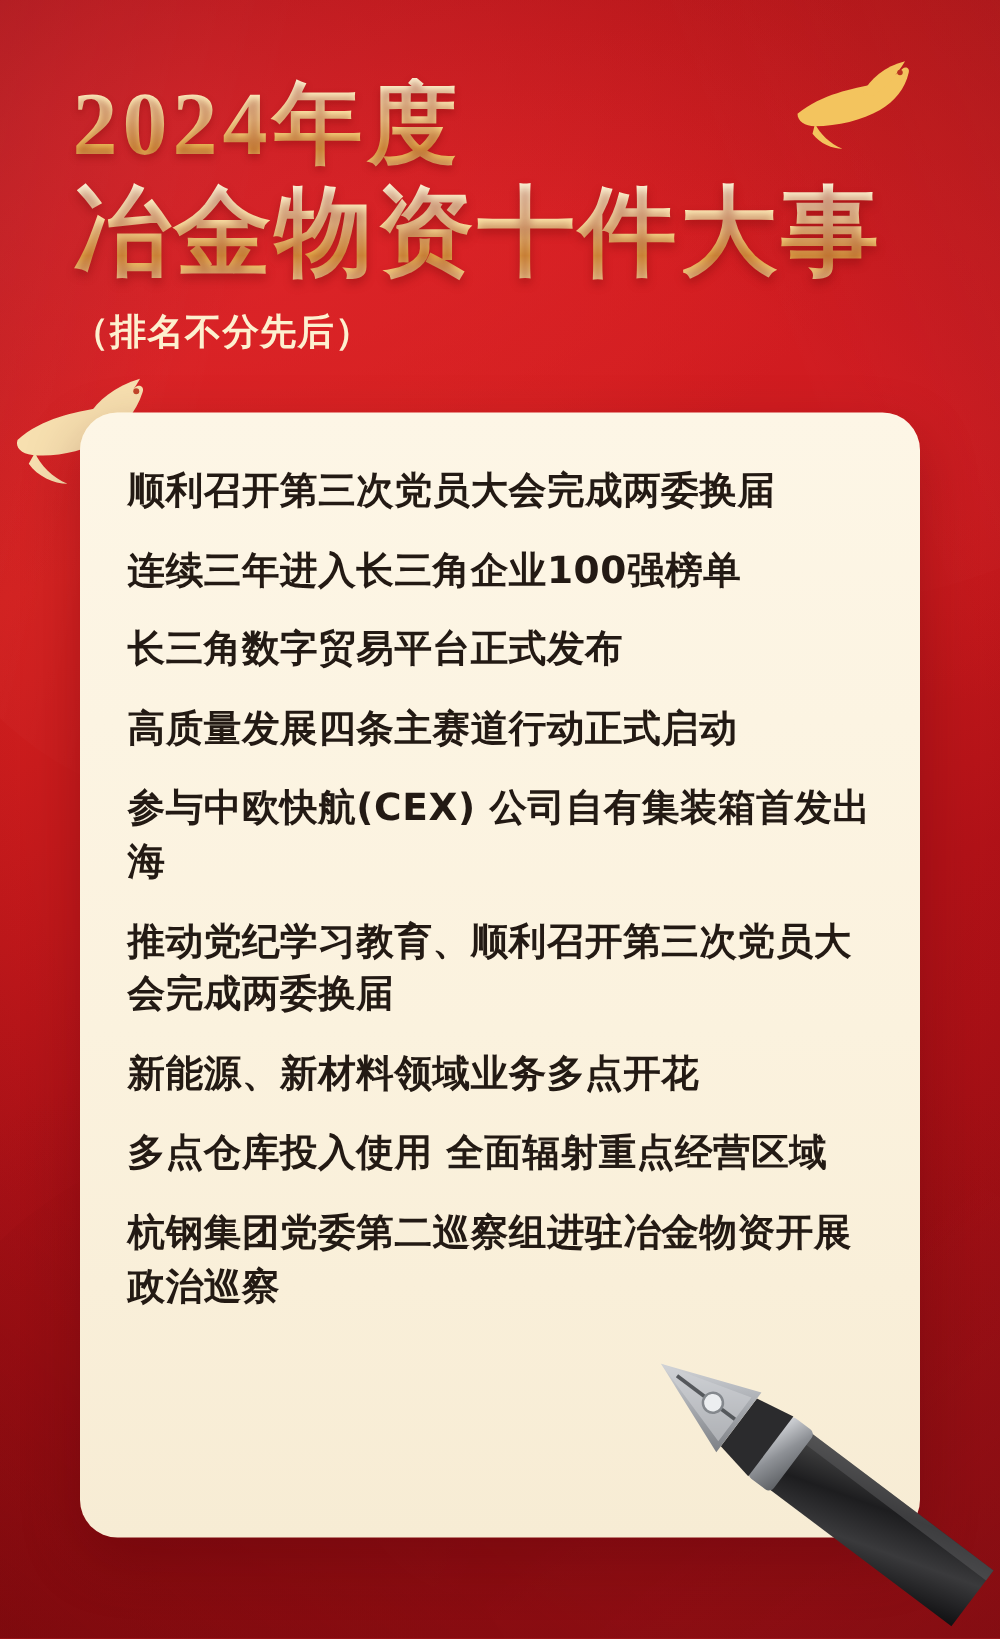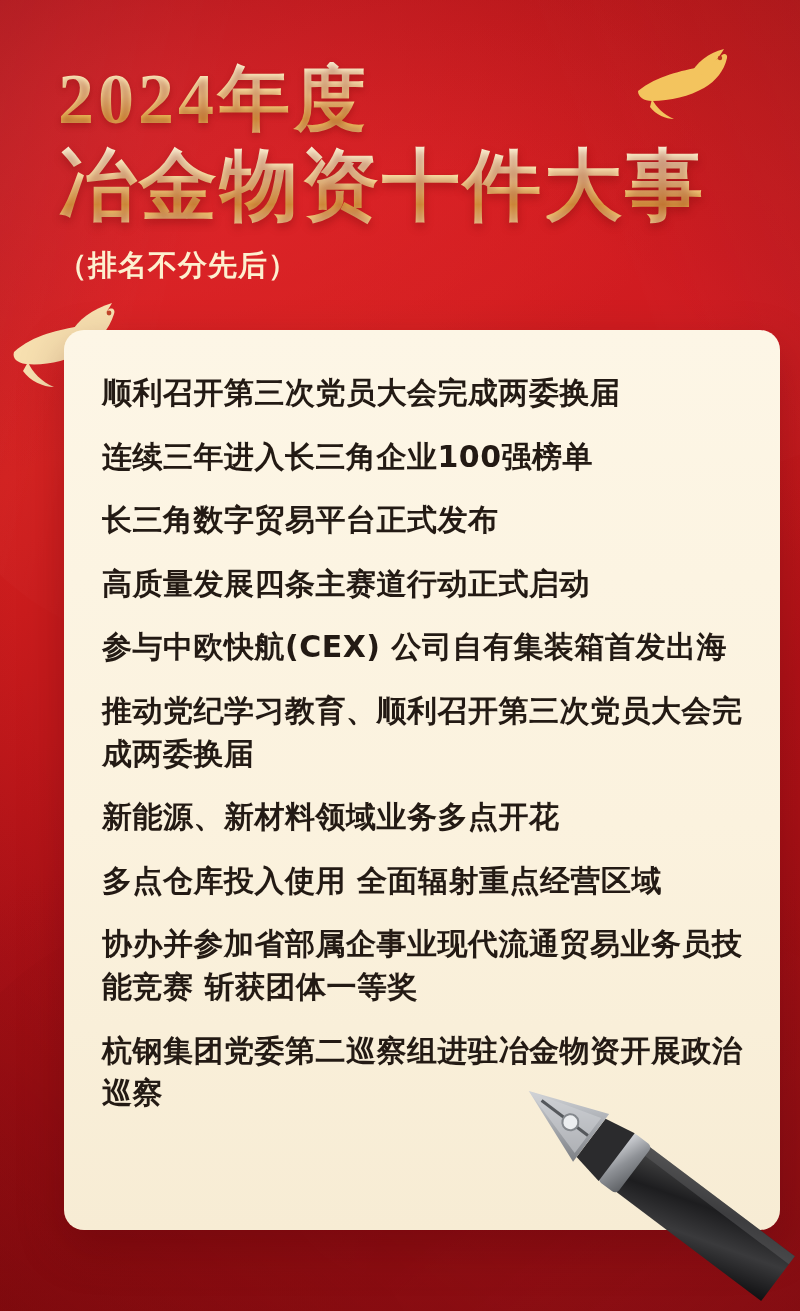--- a/index.html
+++ b/index.html
@@ -107,23 +107,22 @@
   }
 
   
   .card {
     position: absolute;
     left: 64px;
     top: 330px;
     width: 672px;
     height: 900px;
     background: linear-gradient(180deg, #fdf6e6 0%, #fbf2de 55%, #f7ecd4 100%);
-    border-radius: 20px;
+    border-radius: 30px;
     box-shadow: 0 18px 46px rgba(80,4,8,.32);
-    padding-left: 44px;
   }
   .list {
     position: absolute;
     left: 38px;
     top: 42px;
     right: 30px;
   }
   .item {
     color: #231a14;
     font-size: 30px;
@@ -194,21 +193,20 @@
   <div class="card">
     <div class="list">
       <div class="item">顺利召开第三次党员大会完成两委换届</div>
       <div class="item">连续三年进入长三角企业100强榜单</div>
       <div class="item">长三角数字贸易平台正式发布</div>
       <div class="item">高质量发展四条主赛道行动正式启动</div>
       <div class="item">参与中欧快航(CEX) 公司自有集装箱首发出海</div>
       <div class="item">推动党纪学习教育、顺利召开第三次党员大会完成两委换届</div>
       <div class="item">新能源、新材料领域业务多点开花</div>
       <div class="item">多点仓库投入使用 全面辐射重点经营区域</div>
-      <div class="item">协办并参加省部属企事业现代流通贸易业务员技能竞赛 斩获团体一等奖</div>
       <div class="item">杭钢集团党委第二巡察组进驻冶金物资开展政治巡察</div>
     </div>
   </div>
 
   <div class="pen">
     <svg width="330" height="300" viewBox="0 0 330 300">
       <defs>
         <linearGradient id="barrel" x1="0" y1="0" x2="1" y2="1">
           <stop offset="0%" stop-color="#4a4a4a"></stop>
           <stop offset="35%" stop-color="#1d1d1f"></stop>

